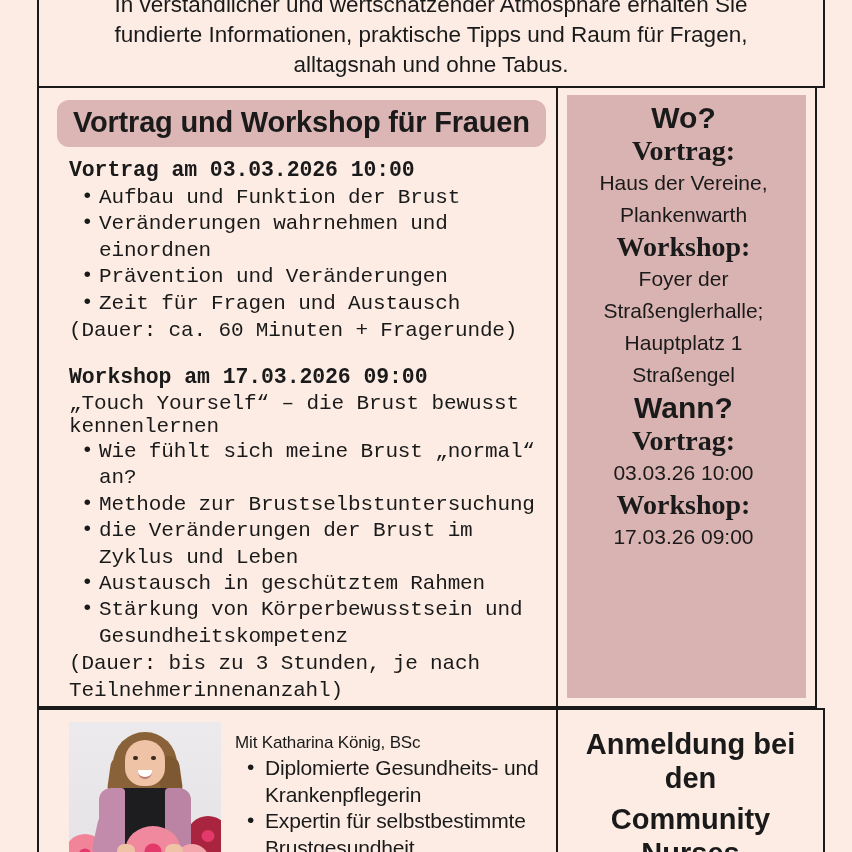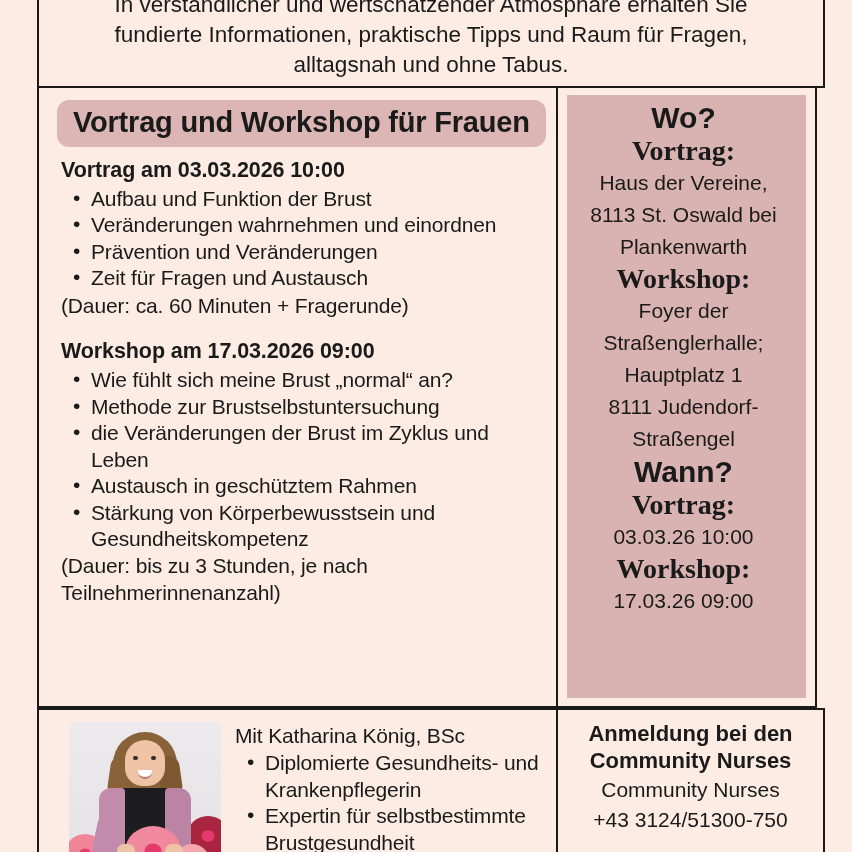--- a/index.html
+++ b/index.html
@@ -50,21 +50,21 @@
   
   .title-pill{
     display:inline-block;
     background:#dcb6b4;
     border-radius:12px;
     padding:6px 16px 8px 16px;
     font-size:29px;font-weight:bold;letter-spacing:-0.2px;
     margin:2px 0 11px 2px;
     white-space:nowrap;
   }
-  .sect{margin:0 0 0 6px;}
+  .sect{margin:0 0 0 14px;font-family:Liberation Mono, monospace;}
   .sect-head{
     font-size:21.5px;font-weight:bold;margin:0 0 3px 0;letter-spacing:-0.1px;
   }
   .sect-sub{
     font-size:21px;font-weight:400;margin:0 0 1px 0;letter-spacing:-0.1px;
   }
   ul.bul{
     margin:0 0 0 0;padding:0 0 0 30px;list-style:none;
   }
   ul.bul li{
@@ -104,23 +104,23 @@
   }
   .b-right{
     flex:1;box-sizing:border-box;padding:10px 8px 0 8px;text-align:center;
     overflow:hidden;
   }
   .photo{
     width:152px;height:150px;flex:none;
     position:relative;overflow:hidden;background:#e3e2e4;
   }
   .presenter{flex:1;padding-left:14px;overflow:hidden;}
-  .presenter .lead{font-size:21px;margin:2px 0 2px 0;letter-spacing:-0.15px;}
+  .presenter .lead{font-size:17px;margin:11px 0 2px 0;letter-spacing:-0.15px;}
   .presenter ul.bul li{font-size:21px;line-height:1.27;}
-  .b-right .anm{font-size:22px;font-weight:bold;line-height:1.16;margin:1px;}
+  .b-right .anm{font-size:29px;font-weight:bold;line-height:1.16;margin:8px;}
   .b-right .cn{font-size:21px;font-weight:400;line-height:1.25;margin:4px 0 0 0;}
 
   
   .ph-wall{position:absolute;inset:0;background:linear-gradient(#eceaec,#e4e2e5);}
   .ph-floor{position:absolute;left:0;right:0;bottom:0;height:26px;background:#efc7c9;}
   .ph-hair{position:absolute;left:44px;top:10px;width:64px;height:62px;border-radius:32px 32px 26px 26px;background:#8a6239;}
   .ph-face{position:absolute;left:56px;top:18px;width:40px;height:46px;border-radius:20px 20px 18px 18px;background:#eec3a6;}
   .ph-hair2{position:absolute;left:40px;top:34px;width:22px;height:42px;border-radius:11px;background:#8a6239;transform:rotate(8deg);}
   .ph-hair3{position:absolute;left:90px;top:34px;width:22px;height:42px;border-radius:11px;background:#7d5831;transform:rotate(-8deg);}
   .ph-eye{position:absolute;width:5px;height:4px;border-radius:3px;background:#3a2a20;top:34px;}
@@ -166,43 +166,42 @@
           <li>Prävention und Veränderungen</li>
           <li>Zeit für Fragen und Austausch</li>
         </ul>
         <p class="note">(Dauer: ca. 60 Minuten + Fragerunde)</p>
       </div>
 
       <div class="gap"></div>
 
       <div class="sect">
         <div class="sect-head">Workshop am 17.03.2026 09:00</div>
+        <div class="sect-sub">„Touch Yourself“ – die Brust bewusst kennenlernen</div>
         <ul class="bul">
           <li>Wie fühlt sich meine Brust „normal“ an?</li>
           <li>Methode zur Brustselbstuntersuchung</li>
           <li>die Veränderungen der Brust im Zyklus und Leben</li>
           <li>Austausch in geschütztem Rahmen</li>
           <li>Stärkung von Körperbewusstsein und Gesundheitskompetenz</li>
         </ul>
         <p class="note">(Dauer: bis zu 3 Stunden, je nach Teilnehmerinnenanzahl)</p>
       </div>
     </div>
 
     <div class="col-right">
       <div class="pinkbox">
         <div class="pink-h">Wo?</div>
         <div class="pink-lbl">Vortrag:</div>
         <div class="pink-txt">Haus der Vereine,</div>
-        <div class="pink-txt">8113 St. Oswald bei</div>
         <div class="pink-txt">Plankenwarth</div>
         <div class="pink-lbl">Workshop:</div>
         <div class="pink-txt">Foyer der</div>
         <div class="pink-txt">Straßenglerhalle;</div>
         <div class="pink-txt">Hauptplatz 1</div>
-        <div class="pink-txt">8111 Judendorf-</div>
         <div class="pink-txt">Straßengel</div>
         <div class="pink-h">Wann?</div>
         <div class="pink-lbl">Vortrag:</div>
         <div class="pink-txt">03.03.26 10:00</div>
         <div class="pink-lbl">Workshop:</div>
         <div class="pink-txt">17.03.26 09:00</div>
       </div>
     </div>
   </div>
 

